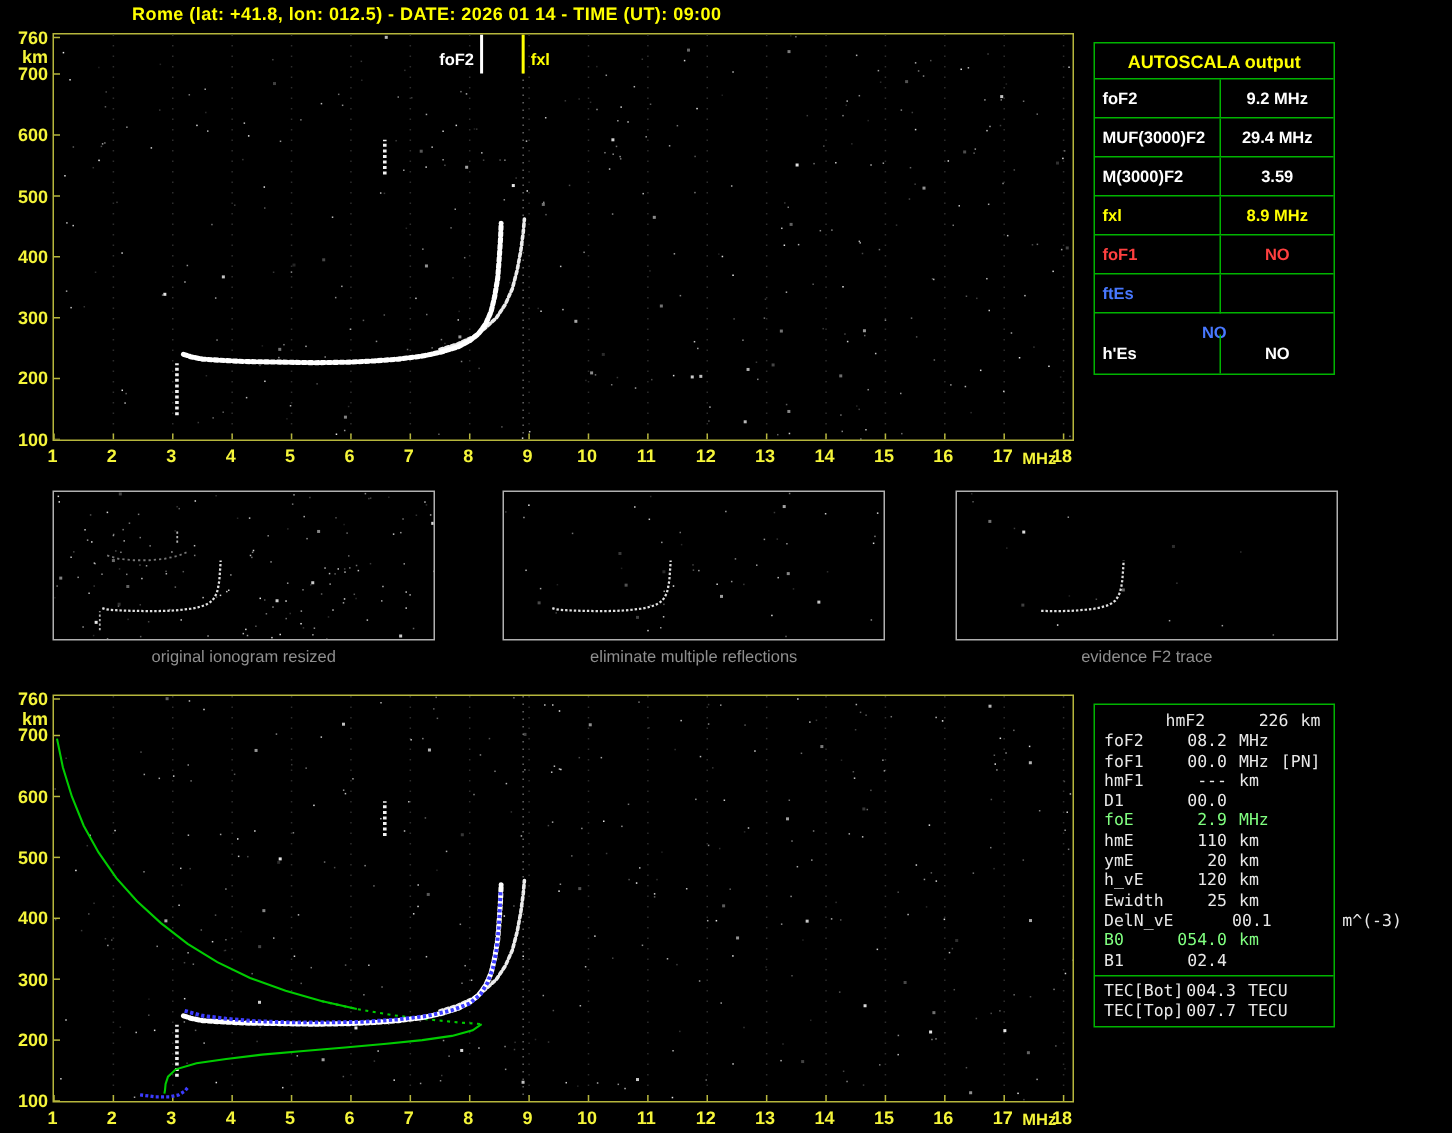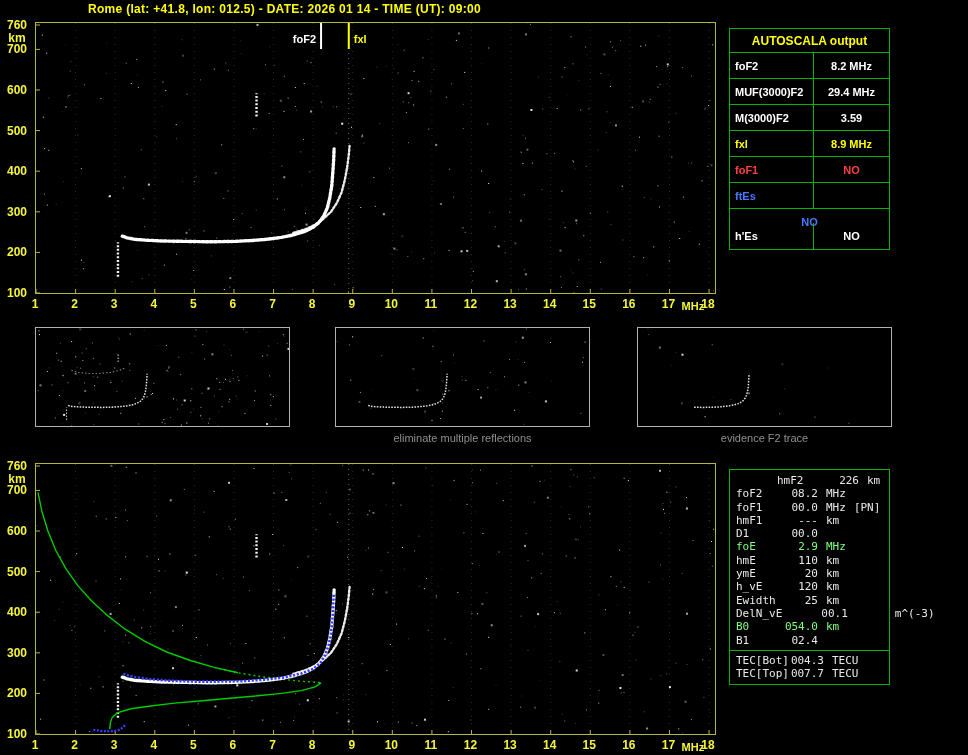--- a/index.html
+++ b/index.html
@@ -9,21 +9,21 @@
   .plot{position:absolute;border:1px solid #b6b63c;background:#000}
   #plot-top{left:35px;top:22px;width:681px;height:272px}
   #plot-bottom{left:35px;top:463px;width:681px;height:272px}
   .plot svg{display:block}
   .thumb{position:absolute;top:327px;width:255px;height:100px;border:1px solid #b0b0b0;background:#000}
   #thumb1{left:35px}#thumb2{left:335px}#thumb3{left:637px}
   .thumb svg{display:block}
   .caption{position:absolute;top:432px;width:255px;text-align:center;color:#8f8f8f;font-size:11px}
   #cap1{left:35px}#cap2{left:335px}#cap3{left:637px}
   .axis-label{position:absolute;color:#f5f53a;font-size:12px;font-weight:bold;pointer-events:none}
-  .ylab{width:30px;text-align:center}
+  .ylab{width:30px;text-align:right}
   .xlab{width:24px;text-align:center}
   .unitlab{font-size:11px}
   #axes{position:absolute;left:0;top:0;width:968px;height:755px;pointer-events:none}
   .as-table{position:absolute;left:729px;top:28px;width:161px;border:1px solid #00b400;font-size:11px;font-weight:bold;color:#fff;background:#000}
   .as-header{height:24px;line-height:24px;text-align:center;color:#ffff00;border-bottom:1px solid #00b400;font-size:12px}
   .as-row{display:flex;height:26px;line-height:26px;border-bottom:1px solid #00b400}
   .as-row:last-child{border-bottom:none}
   .as-label{width:84px;padding-left:5px;border-right:1px solid #00b400}
   .as-value{flex:1;text-align:center}
   .aip-box{position:absolute;left:729px;top:469px;width:161px;border:1px solid #00b400;background:#000;font-family:"DejaVu Sans Mono",monospace;font-size:11px;color:#e8e8e8}
@@ -701,20 +701,21 @@
           <rect x="32.7" y="36.9" width="1" height="1" fill="#ffffff" opacity="0.16"></rect>
           <rect x="37.8" y="23.8" width="1" height="1" fill="#ffffff" opacity="0.23"></rect>
           <rect x="210.4" y="94.8" width="1" height="1" fill="#ffffff" opacity="0.42"></rect>
           <rect x="176.4" y="88.6" width="1" height="1" fill="#ffffff" opacity="0.63"></rect>
         </g>
         <g>
           <polyline points="56.1,79.3 64.9,79.4 73.8,79.3 79.7,79.0 85.6,78.5 91.5,77.8 95.9,76.9 100.3,75.6 103.3,74.1 105.5,72.4 107.2,70.0 108.6,67.1 109.5,63.4 110.2,58.9 110.6,53.8 110.9,49.4 111.1,45.7" fill="none" stroke="#e0e0e0" stroke-width="1.5" stroke-dasharray="1.6,1.3"></polyline>
         </g>
       </svg>
   </div>
+  <div class="caption" id="cap1">original ionogram resized</div>
   <div class="caption" id="cap2">eliminate multiple reflections</div>
   <div class="caption" id="cap3">evidence F2 trace</div>
 
   <div class="plot" id="plot-bottom">
     <svg id="svg-bottom" width="679" height="270">
         <g>
           <line x1="39.59183673469388" y1="0" x2="39.59183673469388" y2="270" stroke="#2d2d2d" stroke-dasharray="1,6"></line>
           <line x1="79.18367346938776" y1="0" x2="79.18367346938776" y2="270" stroke="#2d2d2d" stroke-dasharray="1,6"></line>
           <line x1="118.77551020408164" y1="0" x2="118.77551020408164" y2="270" stroke="#2d2d2d" stroke-dasharray="1,6"></line>
           <line x1="158.3673469387755" y1="0" x2="158.3673469387755" y2="270" stroke="#2d2d2d" stroke-dasharray="1,6"></line>
@@ -1123,21 +1124,21 @@
           <line x1="312.7755102040817" y1="0" x2="312.7755102040817" y2="270" stroke="#ffffff" stroke-dasharray="1,4" opacity="0.4"></line>
         </g>
       </svg>
   </div>
 
   <div class="as-table">
     <div class="as-header">AUTOSCALA output</div>
     <div id="as-rows">
         <div class="as-row" style="color: rgb(255, 255, 255);">
           <div class="as-label">foF2</div>
-          <div class="as-value">8.2 MHz</div>
+          <div class="as-value">9.2 MHz</div>
         </div>
         <div class="as-row" style="color: rgb(255, 255, 255);">
           <div class="as-label">MUF(3000)F2</div>
           <div class="as-value">29.4 MHz</div>
         </div>
         <div class="as-row" style="color: rgb(255, 255, 255);">
           <div class="as-label">M(3000)F2</div>
           <div class="as-value">3.59</div>
         </div>
         <div class="as-row" style="color: rgb(255, 255, 0);">

